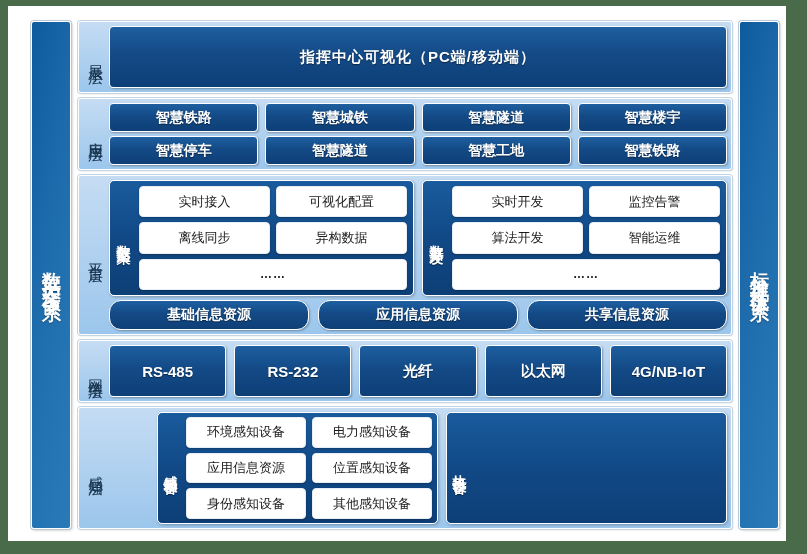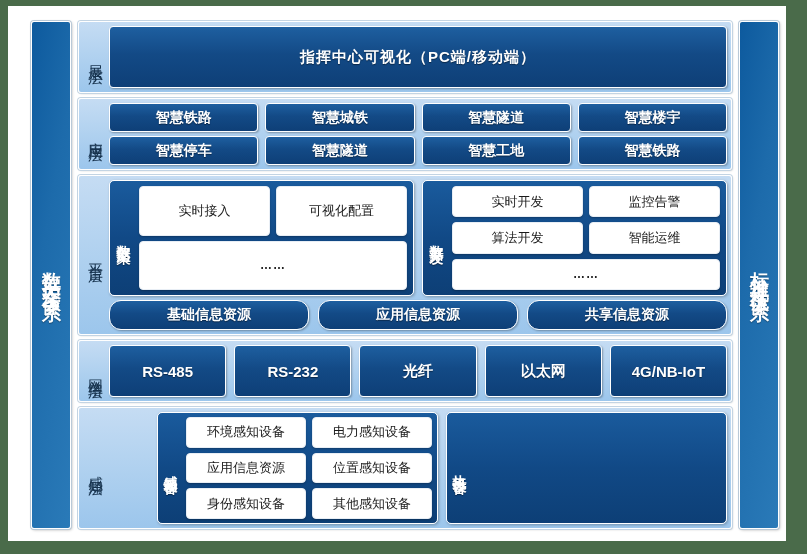--- a/index.html
+++ b/index.html
@@ -304,20 +304,24 @@
             <div class="platform-group">
               <div class="group-label">
                 <span>数据汇聚</span>
               </div>
               <div class="group-grid">
                 <div class="grid-row">
                   <div class="white-pill">实时接入</div>
                   <div class="white-pill">可视化配置</div>
                 </div>
                 <div class="grid-row">
+                  <div class="white-pill">离线同步</div>
+                  <div class="white-pill">异构数据</div>
+                </div>
+                <div class="grid-row">
                   <div class="white-pill ellipsis">……</div>
                 </div>
               </div>
             </div>
 
             <div class="platform-group">
               <div class="group-label">
                 <span>数据开发</span>
               </div>
               <div class="group-grid">

